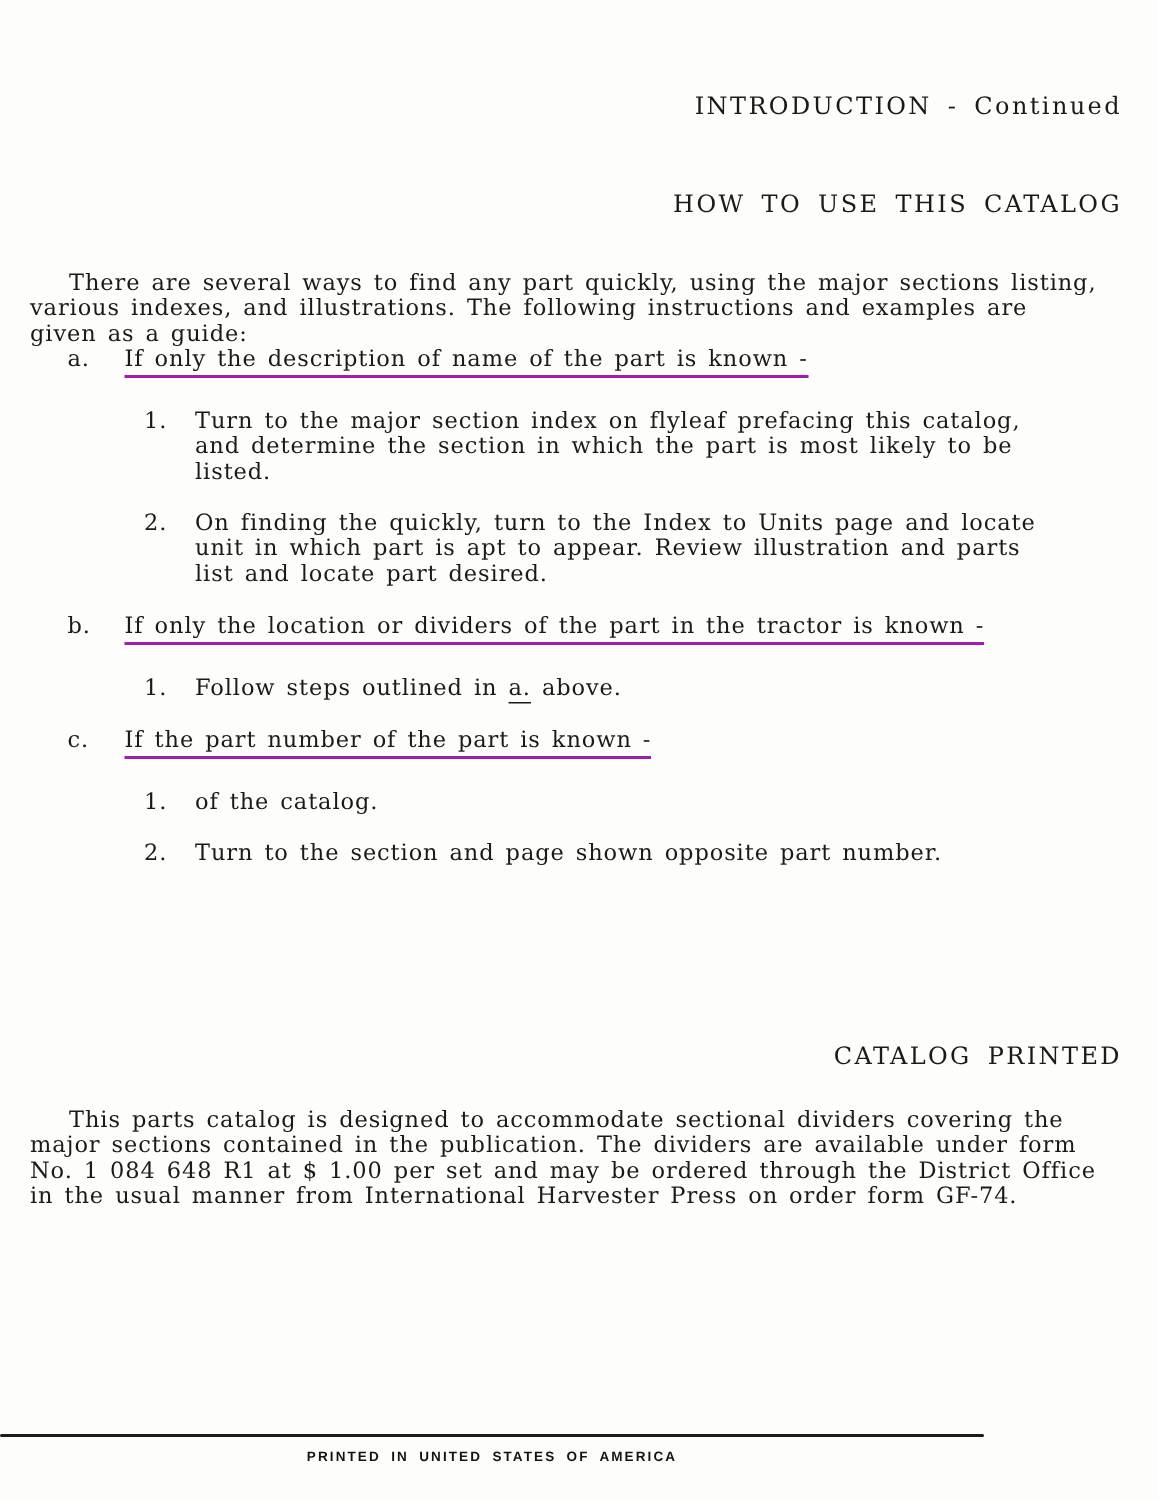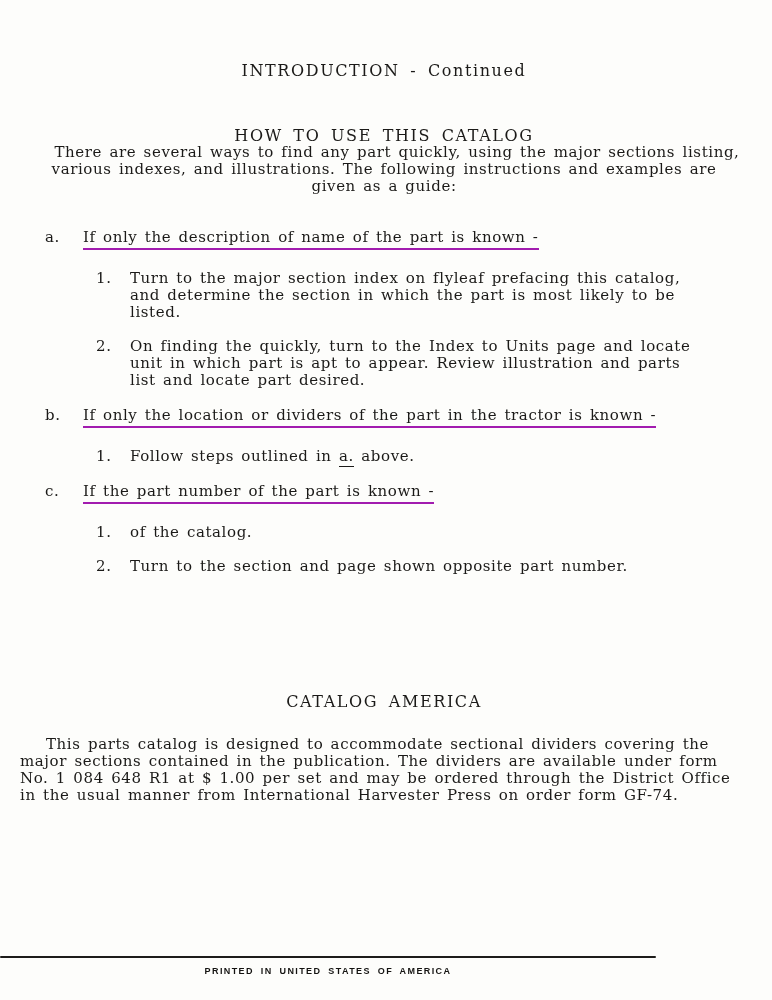--- a/index.html
+++ b/index.html
@@ -16,30 +16,30 @@
     overflow:hidden;
     font-size:15px;
     line-height:17px;
     letter-spacing:0.6px;
     word-spacing:2px;
   }
   .content{
     padding:62px 24px 0 20px;
   }
   .center-head{
-    text-align:center;
+    text-align:right;
     font-size:16px;
     letter-spacing:1.6px;
     word-spacing:4px;
   }
   .doc-header{margin-bottom:48px;}
-  .section-title{}
+  .section-title{margin-bottom:36px;}
   .para .line{white-space:nowrap;}
   .para .line:first-child{text-indent:26px;}
-  .intro{margin-bottom:34px;text-align:center;}
+  .intro{}
   .list-item{margin-bottom:18px;}
   .item-head{
     display:flex;
     padding-left:25px;
     margin-bottom:20px;
   }
   .item-label{width:38px;flex-shrink:0;}
   .item-heading{
     border-bottom:2px solid #a21caf;
     padding-bottom:2px;
@@ -144,21 +144,21 @@
       </div>
       <div class="subitem">
         <span class="sub-num">2.</span>
         <span class="sub-text">
           <div class="line">Turn to the section and page shown opposite part number.</div>
         </span>
       </div>
     </div>
 
     <div class="dividers-section">
-      <div class="center-head dividers-title">CATALOG AMERICA</div>
+      <div class="center-head dividers-title">CATALOG PRINTED</div>
       <div class="para">
         <div class="line">This parts catalog is designed to accommodate sectional dividers covering the</div>
         <div class="line">major sections contained in the publication.  The dividers are available under form</div>
         <div class="line">No. 1 084 648 R1 at $ 1.00 per set and may be ordered through the District Office</div>
         <div class="line">in the usual manner from International Harvester Press on order form GF-74.</div>
       </div>
     </div>
 
   </div>
 

